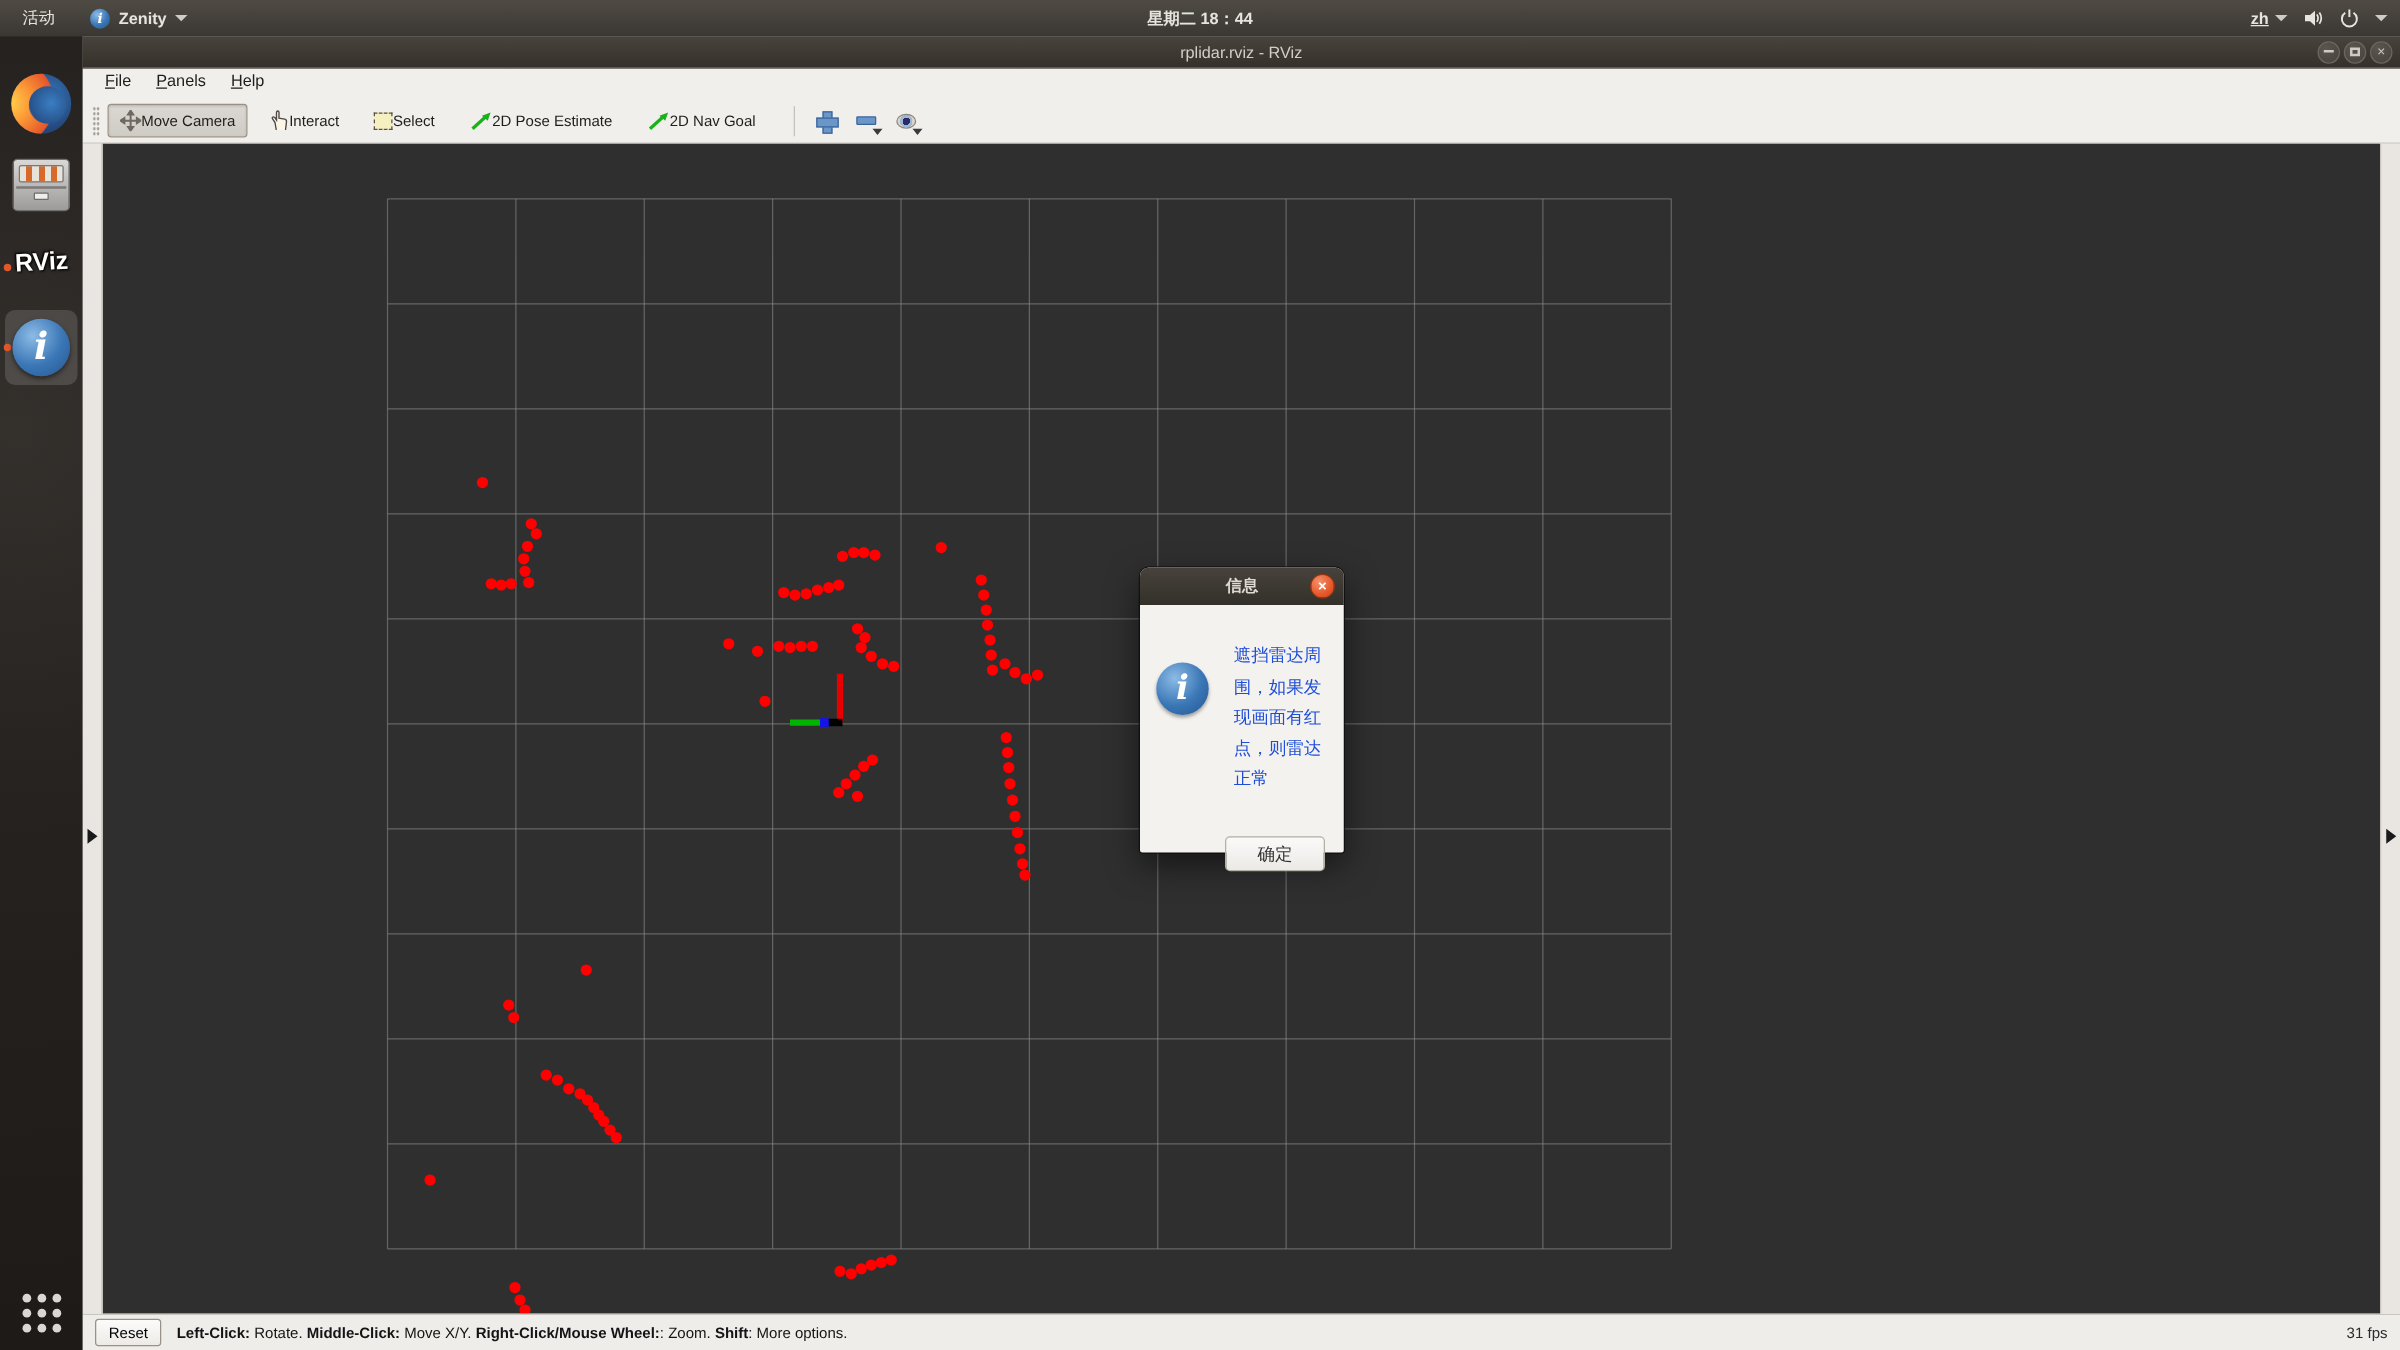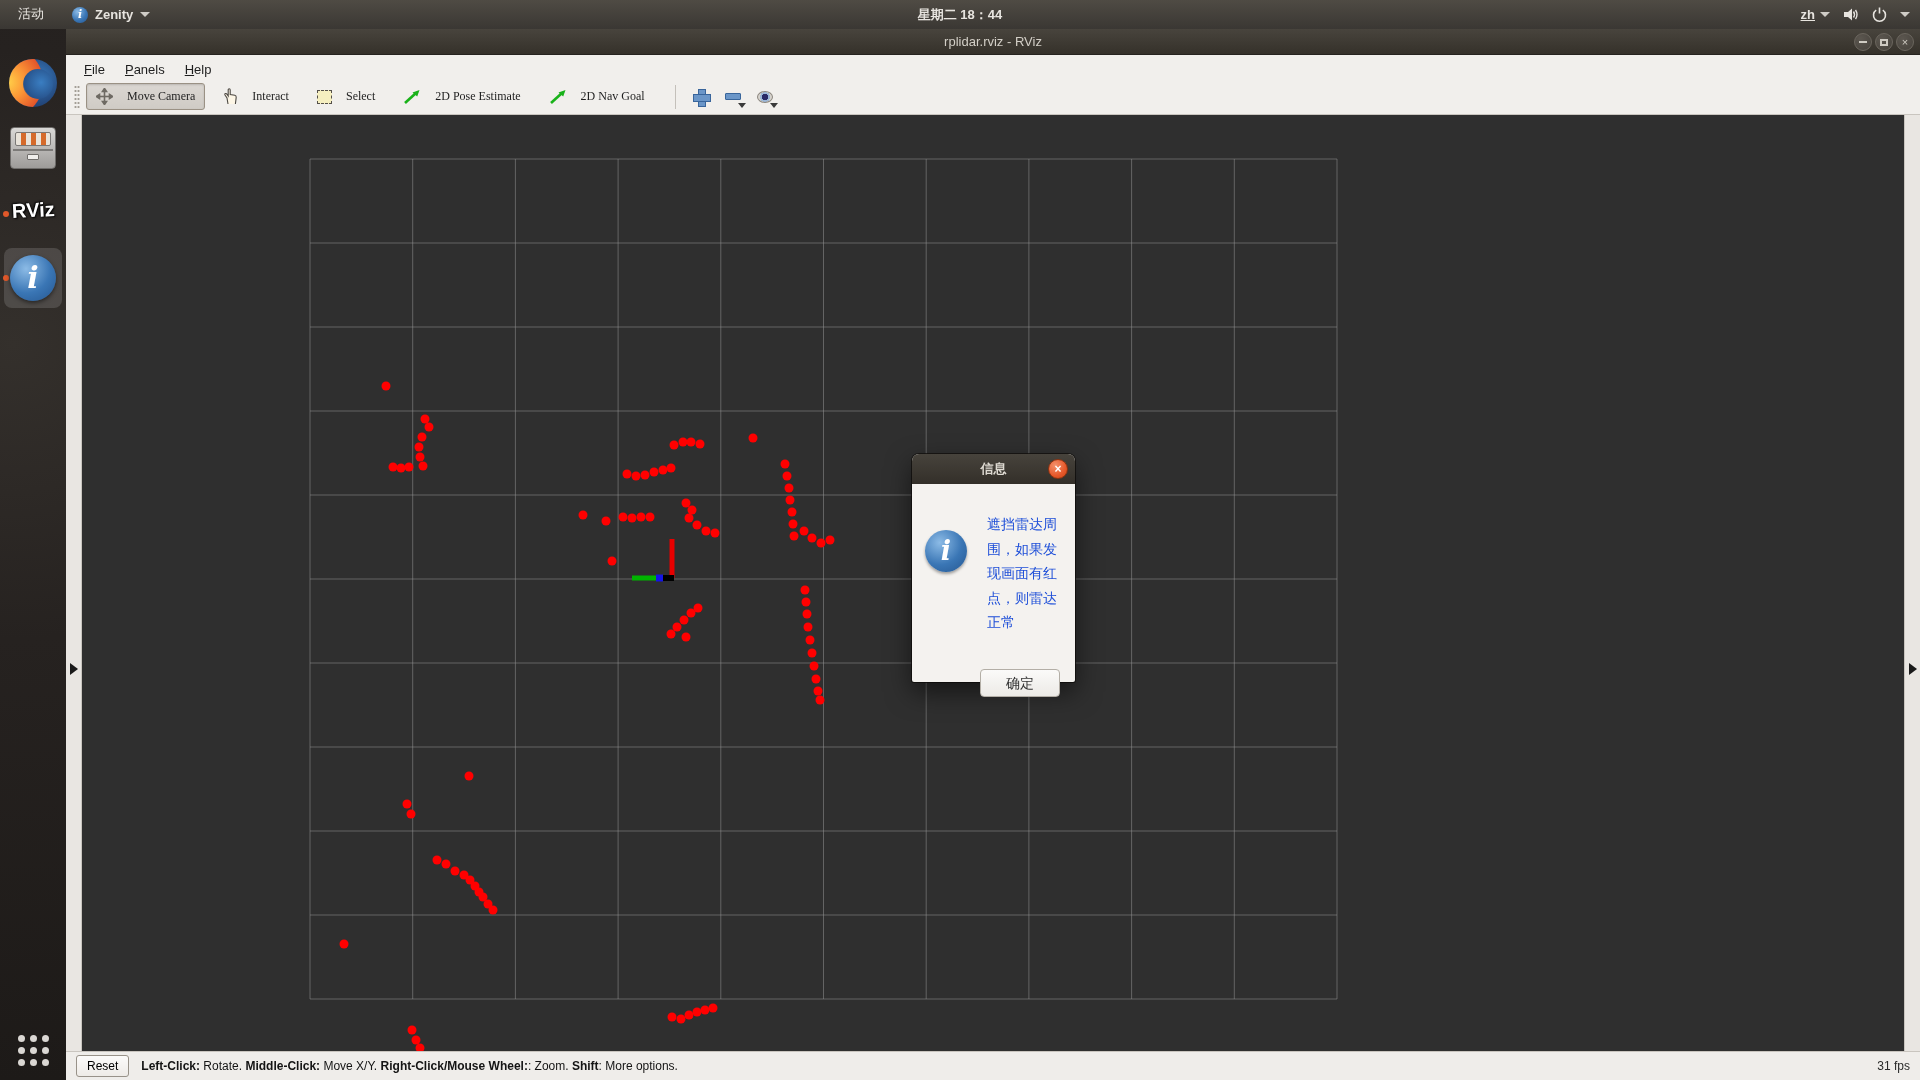--- a/index.html
+++ b/index.html
@@ -67,29 +67,29 @@
   .titlebar { position:absolute; left:0; top:0; right:0; height:26px;
         background:linear-gradient(#48443d,#35312a); border-bottom:1px solid #26231f;
         color:#d3cfc7; font-size:13px; font-weight:normal; text-align:center; line-height:26px; }
   .winbtns { position:absolute; right:6px; top:4px; display:flex; gap:3px; }
   .winbtn { width:18px; height:18px; border-radius:50%; background:radial-gradient(circle at 35% 30%, #5b564f, #46423c);
         border:1px solid #6b665e; color:#cfcbc3; font-size:11px; line-height:16px; text-align:center; }
   .winbtn .mini { display:inline-block; width:8px; height:2px; background:#cfcbc3; vertical-align:middle; margin-top:-2px; }
   .winbtn .maxi { display:inline-block; width:8px; height:7px; border:2px solid #cfcbc3; vertical-align:middle; margin-top:-1px; }
 
   .menubar { position:absolute; left:0; top:26px; right:0; height:24px; background:#f1efec;
-        display:flex; align-items:flex-end; padding-left:10px; gap:4px; font-size:13px; color:#1e1e1e; }
+        display:flex; align-items:flex-start; padding-left:10px; gap:4px; font-size:13px; color:#1e1e1e; }
   .menu-item { display:inline-block; padding:2px 8px; }
   .menu-item::first-letter { text-decoration:underline; }
 
   .toolbar { position:absolute; left:0; top:50px; right:0; height:36px; background:#f1efec;
         border-bottom:1px solid #c9c5bf; display:flex; align-items:center; font-size:12px; color:#1e1e1e; }
   .tb-handle { width:6px; height:24px; margin:0 6px 0 8px;
         background-image:radial-gradient(circle, #a39e96 1px, transparent 1.2px); background-size:3px 4px; }
-  .tool-btn { display:flex; align-items:center; gap:14px; padding:4px 9px; border-radius:3px; margin-right:8px; border:1px solid transparent; position:relative;font-family:Liberation Serif, serif; }
+  .tool-btn { display:flex; align-items:center; gap:0; padding:4px 9px; border-radius:3px; margin-right:8px; border:1px solid transparent; position:relative; }
   .tool-btn.active { background:linear-gradient(#dbd7d2,#cfcBC5); border:1px solid #9a9184; box-shadow:inset 0 1px 2px rgba(0,0,0,.15); }
   .tool-btn svg { display:block; }
   .select-box { width:15px; height:14px; background:#f6efc0; border:1px dashed #55504a; }
   .tb-sep { width:1px; height:24px; background:#c4c0ba; margin:0 12px; }
   .tb-mini { width:26px; height:26px; display:flex; align-items:center; justify-content:center; position:relative; margin-right:6px; }
   .tb-mini .dd { position:absolute; right:0px; bottom:2px; width:0; height:0; border-left:4px solid transparent; border-right:4px solid transparent; border-top:5px solid #3a3a3a; }
   .plus-icon { position:relative; width:16px; height:16px; }
   .plus-icon::before, .plus-icon::after { content:""; position:absolute; background:#6b96c8; border:1px solid #39659b; }
   .plus-icon::before { left:5px; top:0; width:6px; height:16px; }
   .plus-icon::after  { left:0; top:5px; width:16px; height:6px; }

